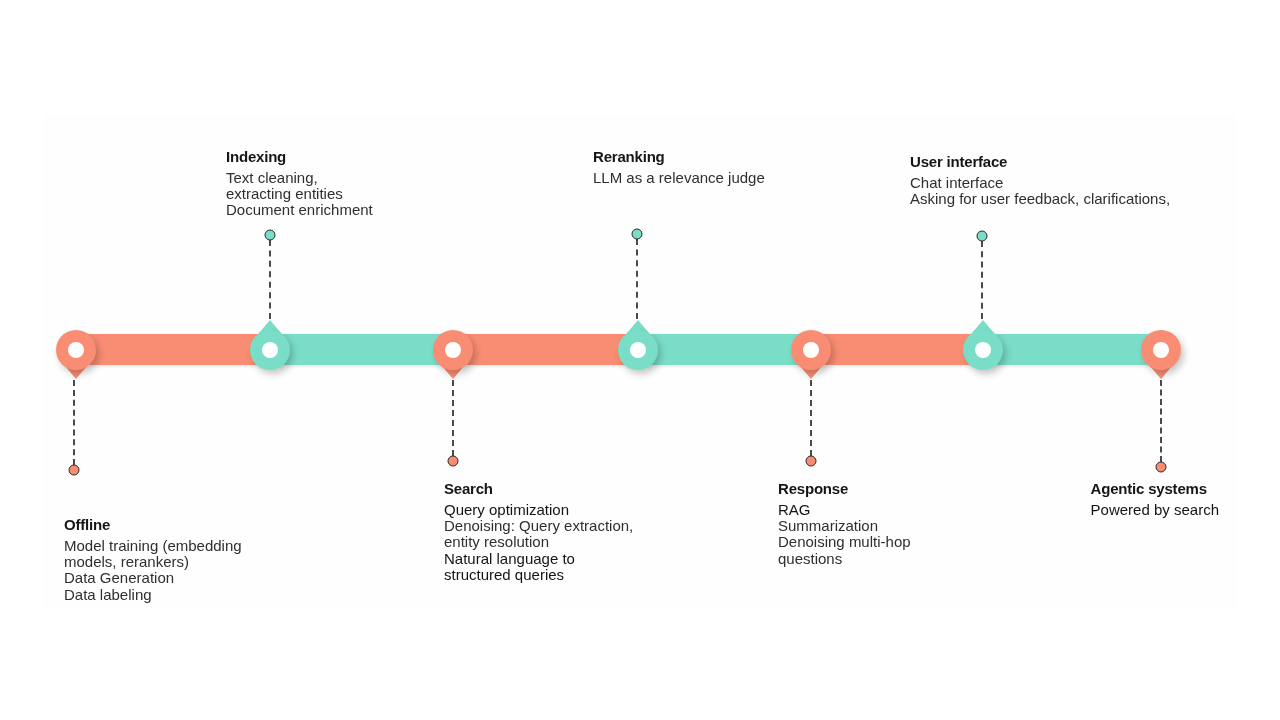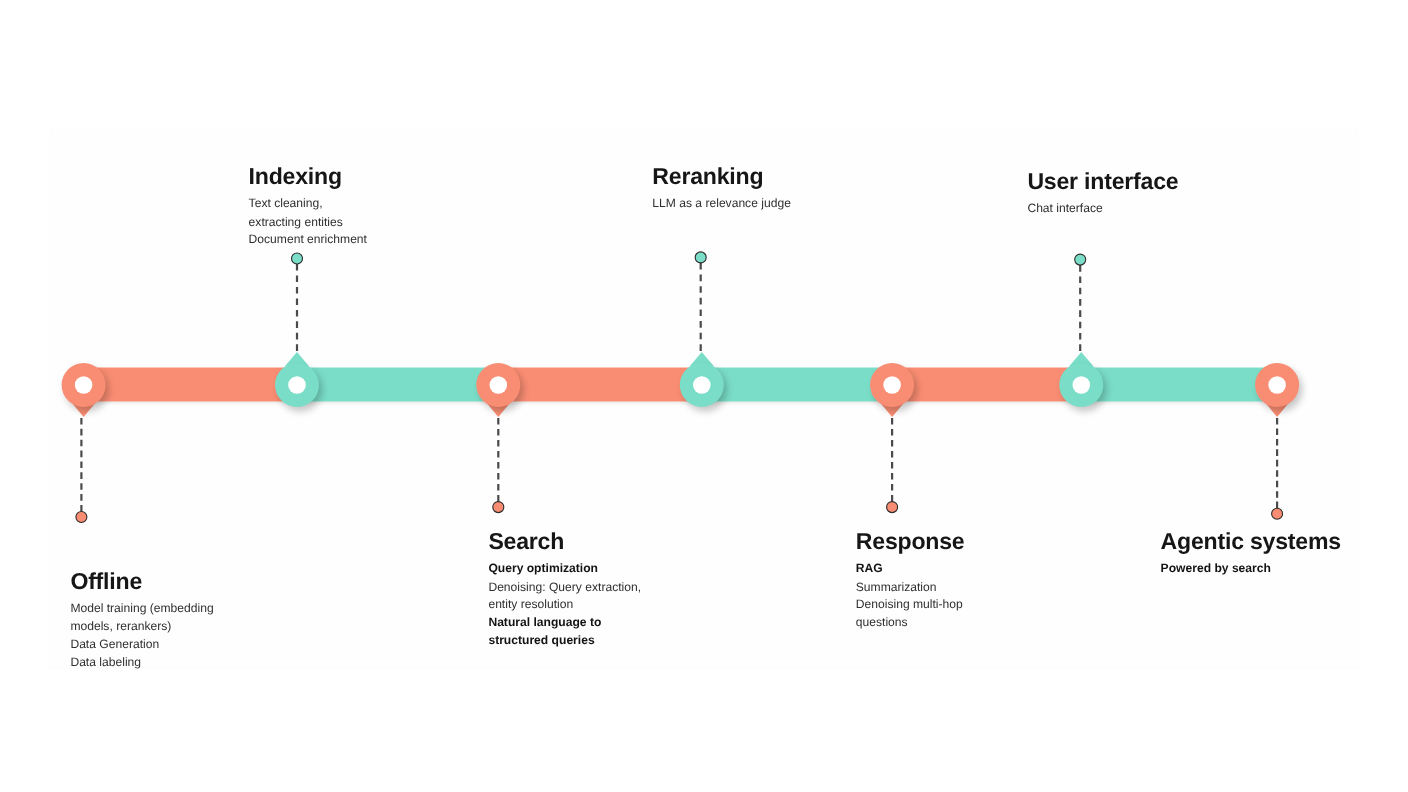--- a/index.html
+++ b/index.html
@@ -108,38 +108,38 @@
     border: 1.6px solid #2b2b2b;
     transform: translate(-50%, -50%);
     box-sizing: border-box;
   }
 
   
   .block {
     position: absolute;
   }
   .block .title {
-    font-size: 21px;
+    font-size: 15px;
     font-weight: bold;
     color: #161616;
     letter-spacing: -0.2px;
     line-height: 1.25;
     margin: 0 0 3px 0;
     white-space: nowrap;
   }
   .block .lines {
-    font-size: 11px;
+    font-size: 15px;
     color: #2f2f2f;
     line-height: 16.3px;
   }
   .block .lines .ln {
     white-space: pre;
   }
   .block .lines .ln.b {
-    font-weight: bold;
+    font-weight: normal;
     color: #141414;
   }
   .block.align-right {
     text-align: left;
   }
 </style>
 </head>
 <body>
 
 <div id="stage">
@@ -239,24 +239,25 @@
       </div>
       <div class="block" style="left: 778px; top: 480px;">
         <div class="title">Response</div>
         <div class="lines">
           <div class="ln b">RAG</div>
           <div class="ln">Summarization</div>
           <div class="ln">Denoising multi-hop</div>
           <div class="ln">questions</div>
         </div>
       </div>
-      <div class="block" style="left: 910px; top: 153px; margin-left: 24px;">
+      <div class="block" style="left: 910px; top: 153px;">
         <div class="title">User interface</div>
         <div class="lines">
           <div class="ln">Chat interface</div>
+          <div class="ln">Asking for user feedback, clarifications,</div>
         </div>
       </div>
       <div class="block align-right" style="right: 61px; top: 480px;">
         <div class="title">Agentic systems</div>
         <div class="lines">
           <div class="ln b">Powered by search</div>
         </div>
       </div>
     </div>
 

